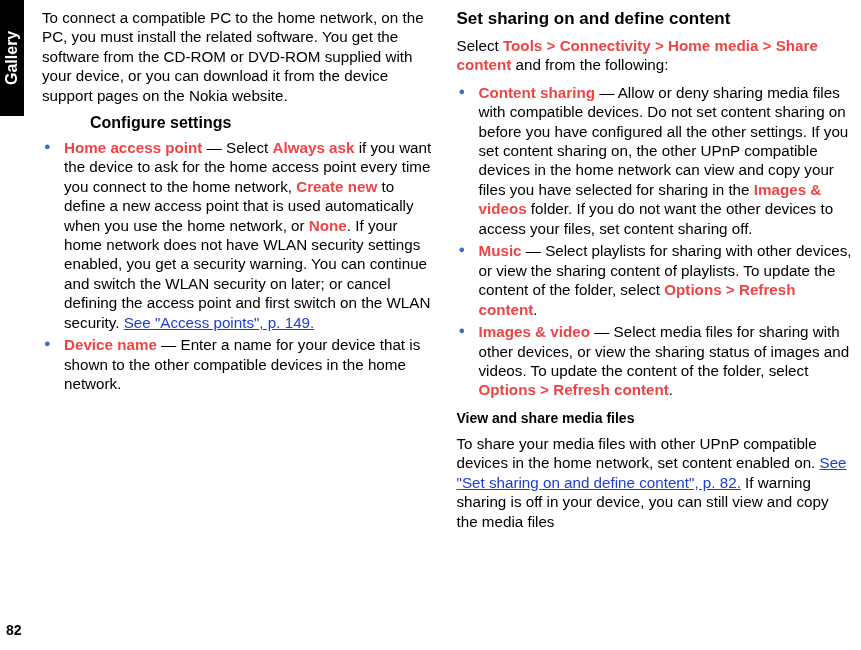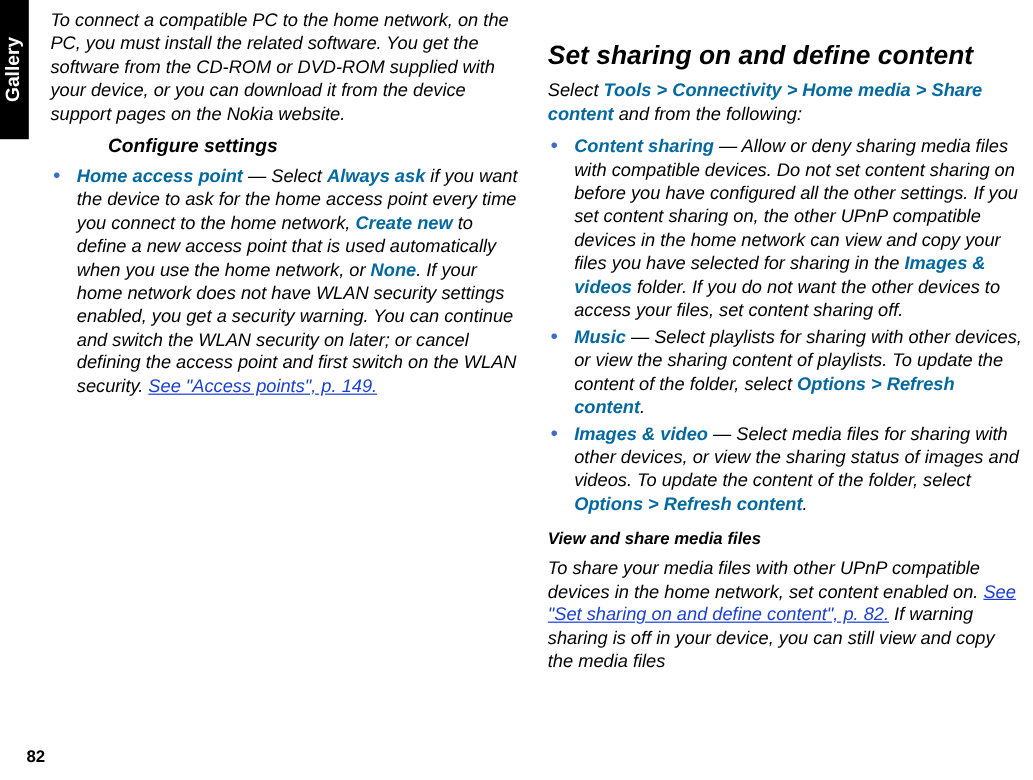--- a/index.html
+++ b/index.html
@@ -26,58 +26,55 @@
       justify-content: center;
       font-weight: bold;
       font-size: 16px;
     }
     .page-number {
       position: absolute;
       left: 6px;
       bottom: 12px;
       font-size: 14px;
       font-weight: bold;
-      margin-left: 16px;
     }
     .content {
       position: absolute;
       left: 42px;
       top: 8px;
       right: 8px;
       bottom: 8px;
       column-count: 2;
       column-gap: 18px;
       column-fill: auto;
       height: 634px;
       font-size: 15.2px;
       line-height: 1.28;
-      font-style: italic;
     }
     .p { margin-bottom: 8px; }
     .subhead {
       font-weight: bold;
       font-size: 16px;
       margin-top: 4px;
       margin-bottom: 4px;
       margin-left: 48px;
     }
     h2.section {
       font-weight: bold;
-      font-size: 22px;
+      font-size: 17px;
       margin-bottom: 6px;
       break-before: column;
-      margin-top: 24px;
     }
     h2.section2 {
       font-weight: bold;
       font-size: 14px;
       margin-top: 10px;
       margin-bottom: 6px;
     }
-    .grey { color: #0369a1; font-weight: bold; }
+    .grey { color: #ef4444; font-weight: bold; }
     .link { color: #1a3fd6; text-decoration: underline; }
     ul.bullets { list-style: none; margin-top: 2px; margin-bottom: 6px; }
     ul.bullets li {
       position: relative;
       padding-left: 22px;
       margin-bottom: 3px;
     }
     ul.bullets li::before {
       content: "●";
       color: #3a6fc5;
@@ -97,20 +94,23 @@
 
   <div class="p">To connect a compatible PC to the home network, on the PC, you must install the related software. You get the software from the CD-ROM or DVD-ROM supplied with your device, or you can download it from the device support pages on the Nokia website.</div>
 
   <div class="subhead">Configure settings</div>
 
 
   <ul class="bullets">
     <li>
       <span class="grey">Home access point</span><span> — Select </span><span class="grey">Always ask</span><span> if you want the device to ask for the home access point every time you connect to the home network, </span><span class="grey">Create new</span><span> to define a new access point that is used automatically when you use the home network, or </span><span class="grey">None</span><span>. If your home network does not have WLAN security settings enabled, you get a security warning. You can continue and switch the WLAN security on later; or cancel defining the access point and first switch on the WLAN security. </span><span class="link">See "Access points", p. 149.</span>
     </li>
+    <li>
+      <span class="grey">Device name</span><span> — Enter a name for your device that is shown to the other compatible devices in the home network.</span>
+    </li>
   </ul>
 
   <h2 class="section">Set sharing on and define content</h2>
 
   <div class="p">
     <span>Select </span><span class="grey">Tools</span><span class="grey"> &gt; </span><span class="grey">Connectivity</span><span class="grey"> &gt; </span><span class="grey">Home media</span><span class="grey"> &gt; </span><span class="grey">Share content</span><span> and from the following:</span>
   </div>
 
   <ul class="bullets">
     <li>

